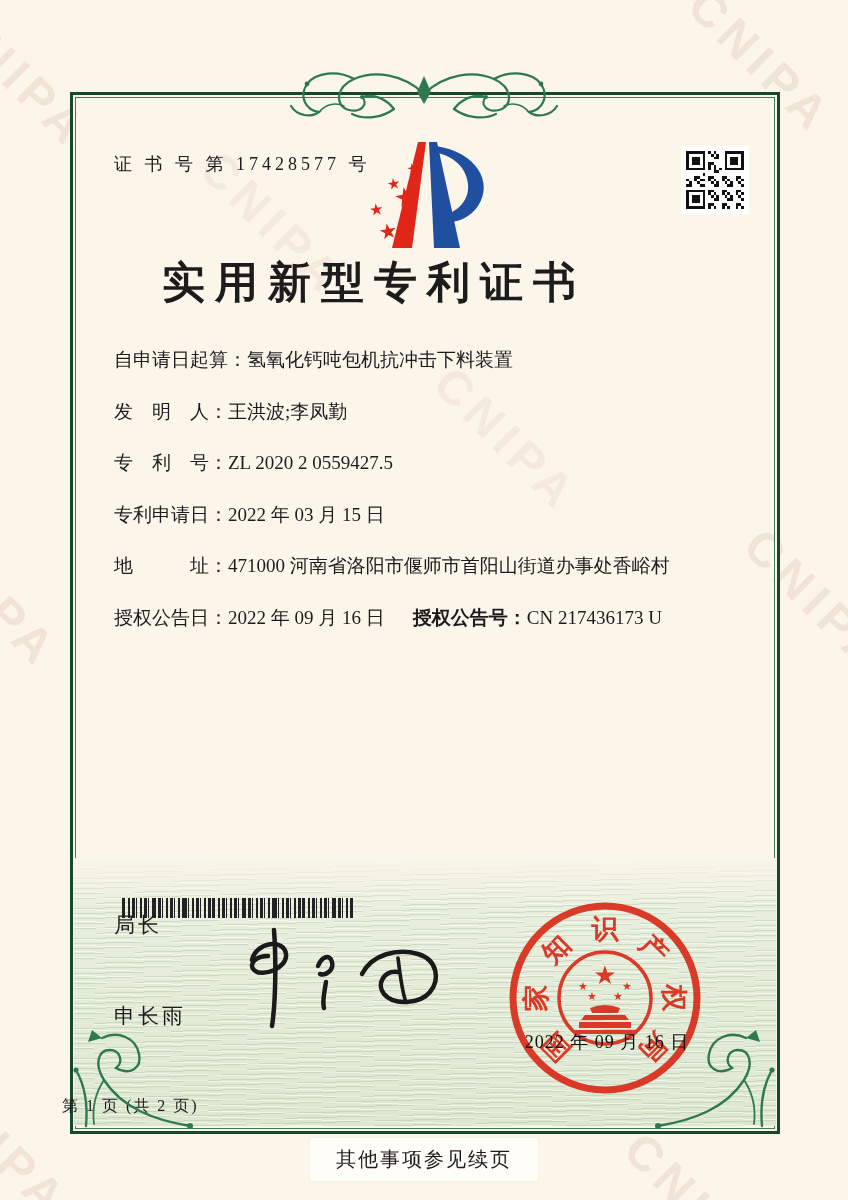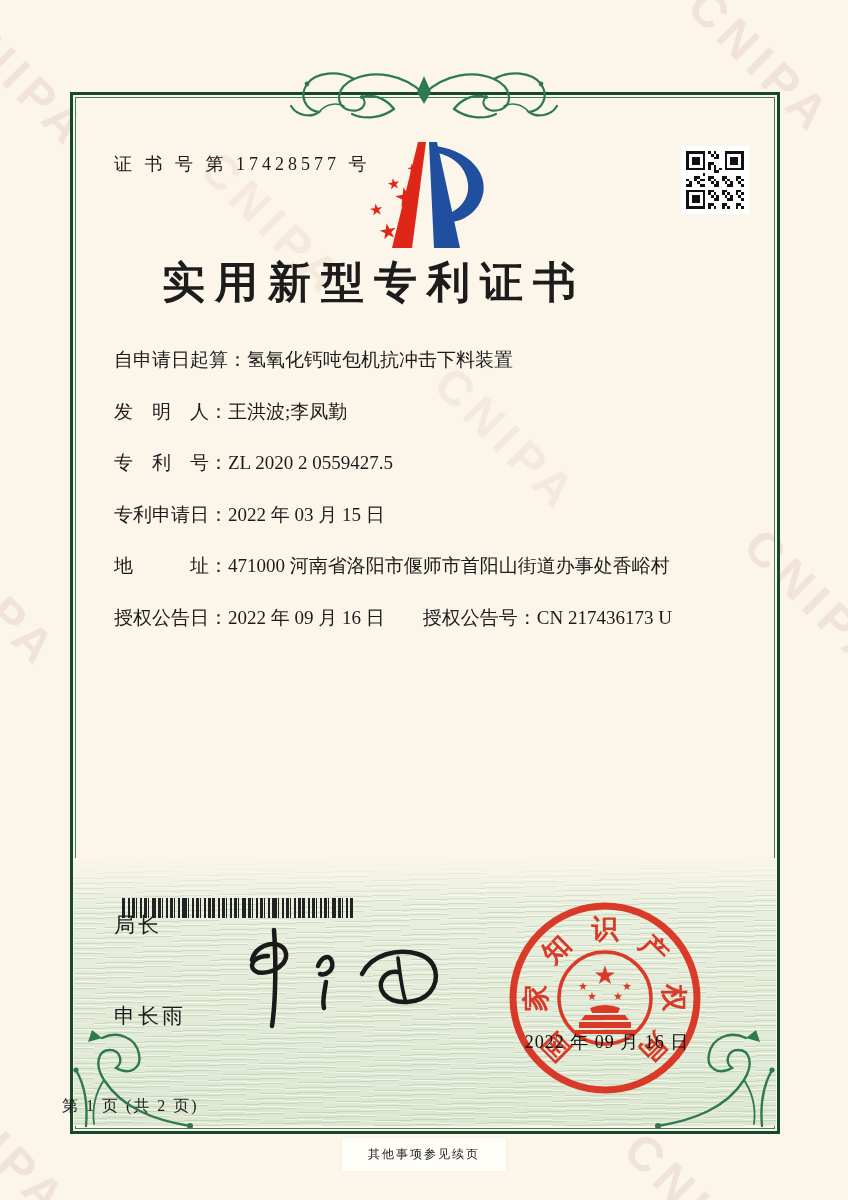--- a/index.html
+++ b/index.html
@@ -26,21 +26,21 @@
   .qr-box{position:absolute;left:681px;top:146px;width:68px;height:68px;background:#fff;z-index:2;
           display:flex;align-items:center;justify-content:center;}
 
   .title{position:absolute;left:0;top:254px;width:748px;text-align:center;font-size:43px;font-weight:bold;
          letter-spacing:10px;z-index:2;margin:0;}
 
   .fields{position:absolute;left:114px;top:348px;width:630px;z-index:2;font-size:19px;}
   .row{display:flex;margin-bottom:27.5px;line-height:24px;white-space:nowrap;}
   .row .lab{flex:0 0 auto;}
   .row .val{flex:0 0 auto;}
-  .pair2{margin-left:38px;}
+  .pair2{margin-left:28px;font-weight:bold;}
 
   .body-text{position:absolute;left:112px;top:694px;width:628px;font-size:18.5px;line-height:30px;
              text-align:justify;z-index:2;}
   .body-text p{margin:0;text-indent:2em;letter-spacing:0.4px;}
 
   
   .band{position:absolute;left:74px;top:858px;width:702px;height:268px;z-index:1;
         background:
           repeating-linear-gradient(1.5deg, rgba(255,255,255,0.55) 0 1px, rgba(255,255,255,0) 1px 6px),
           repeating-linear-gradient(-1.5deg, rgba(150,175,140,0.30) 0 1px, rgba(150,175,140,0) 1px 5px),
@@ -58,21 +58,21 @@
   .signature{position:absolute;left:222px;top:922px;z-index:2;}
 
   .seal{position:absolute;left:505px;top:898px;z-index:2;}
   .seal-date{position:absolute;left:512px;top:1030px;width:190px;text-align:center;font-size:18px;
              letter-spacing:1px;color:#111;z-index:3;white-space:nowrap;}
 
   .page-num{position:absolute;left:62px;top:1096px;width:704px;text-align:left;font-size:16px;
             letter-spacing:2px;z-index:2;}
 
   .note-box{position:absolute;left:424px;top:1138px;transform:translateX(-50%);background:#fffdf8;
-            padding:8px 26px;font-size:12px;letter-spacing:2px;z-index:2;box-shadow:0 0 2px rgba(0,0,0,0.06);text-align:right;}
+            padding:8px 26px;font-size:20px;letter-spacing:2px;z-index:2;box-shadow:0 0 2px rgba(0,0,0,0.06);text-align:right;}
 </style>
 </head>
 <body>
 
 <div class="page">
 
   <span class="wm" style="left:-28px;top:-8px;">CNIPA</span>
   <span class="wm" style="left:716px;top:-22px;">CNIPA</span>
   <span class="wm light" style="left:228px;top:140px;">CNIPA</span>
   <span class="wm light" style="left:462px;top:356px;">CNIPA</span>

